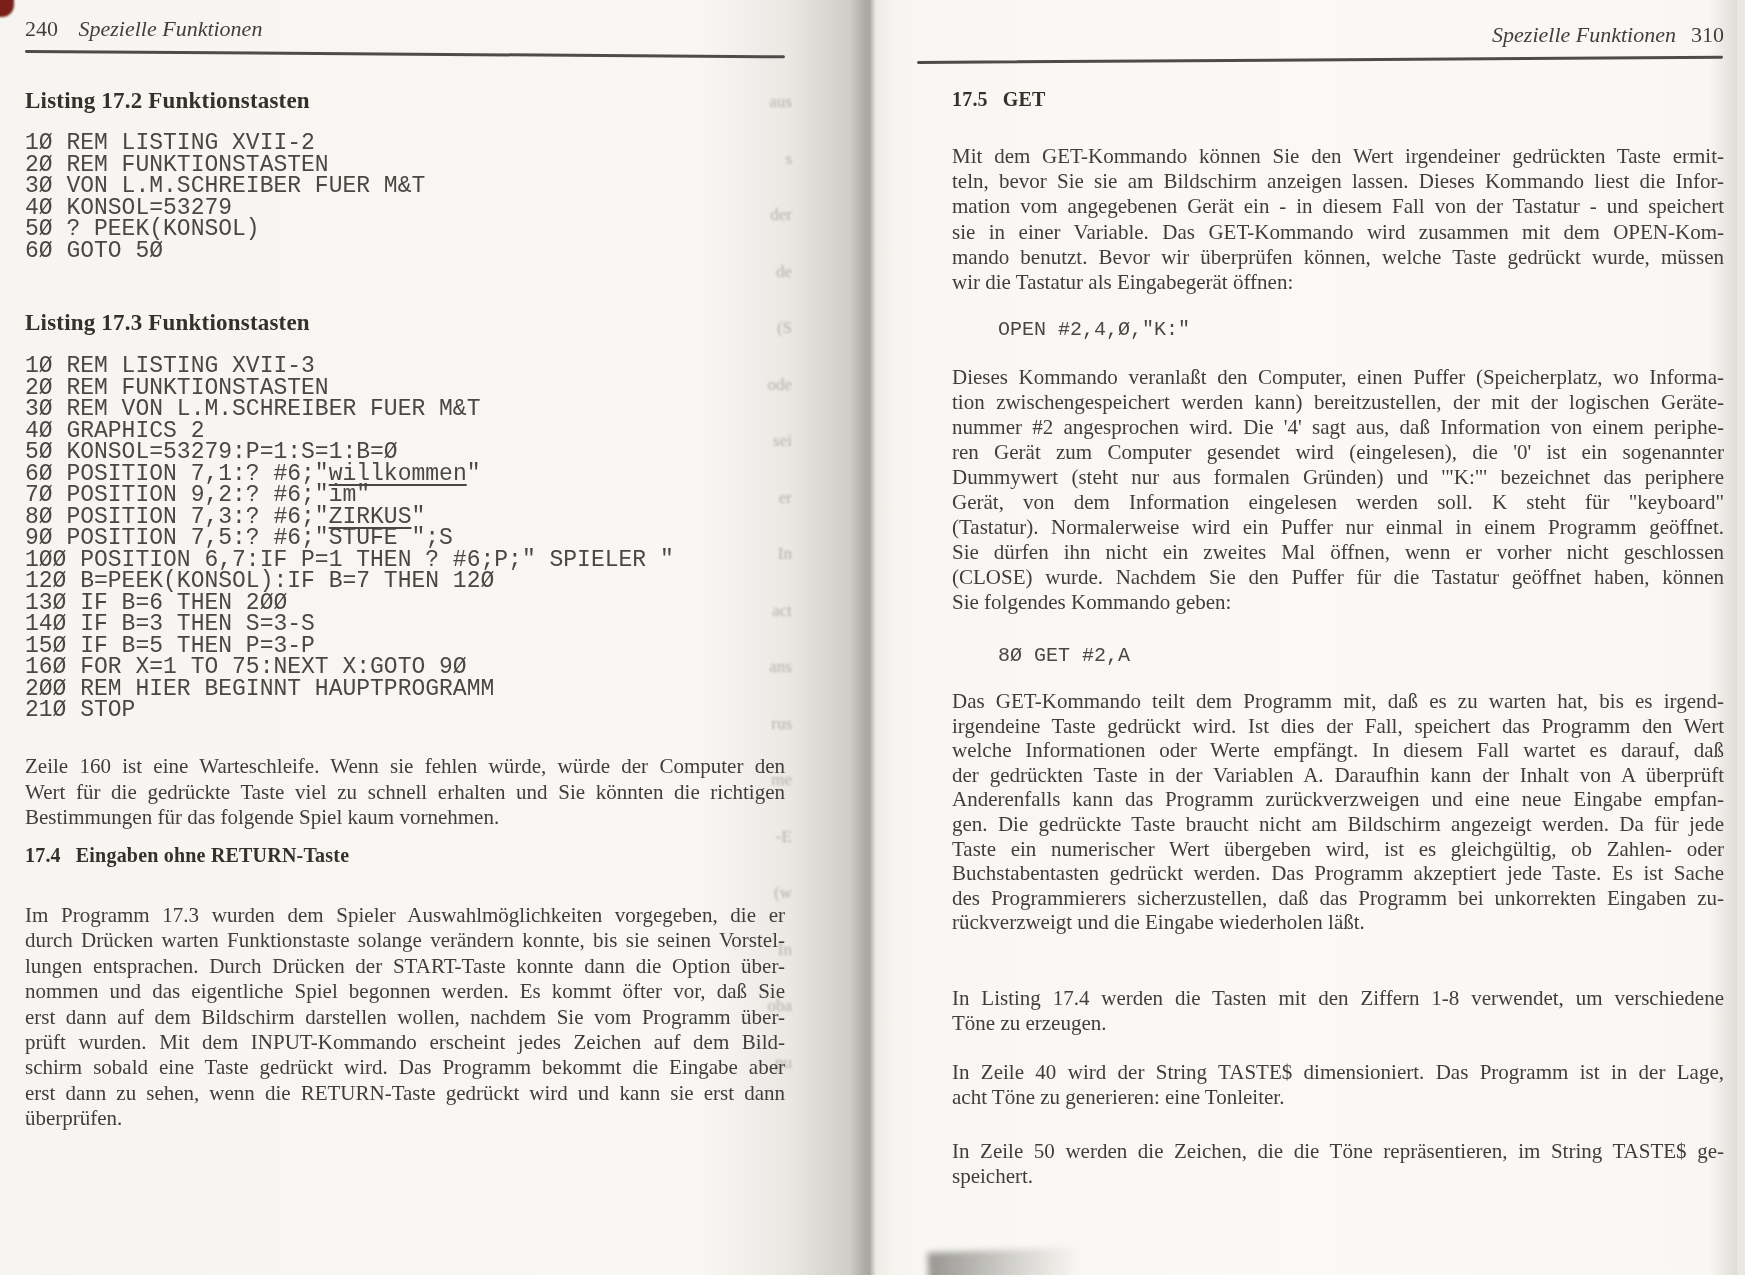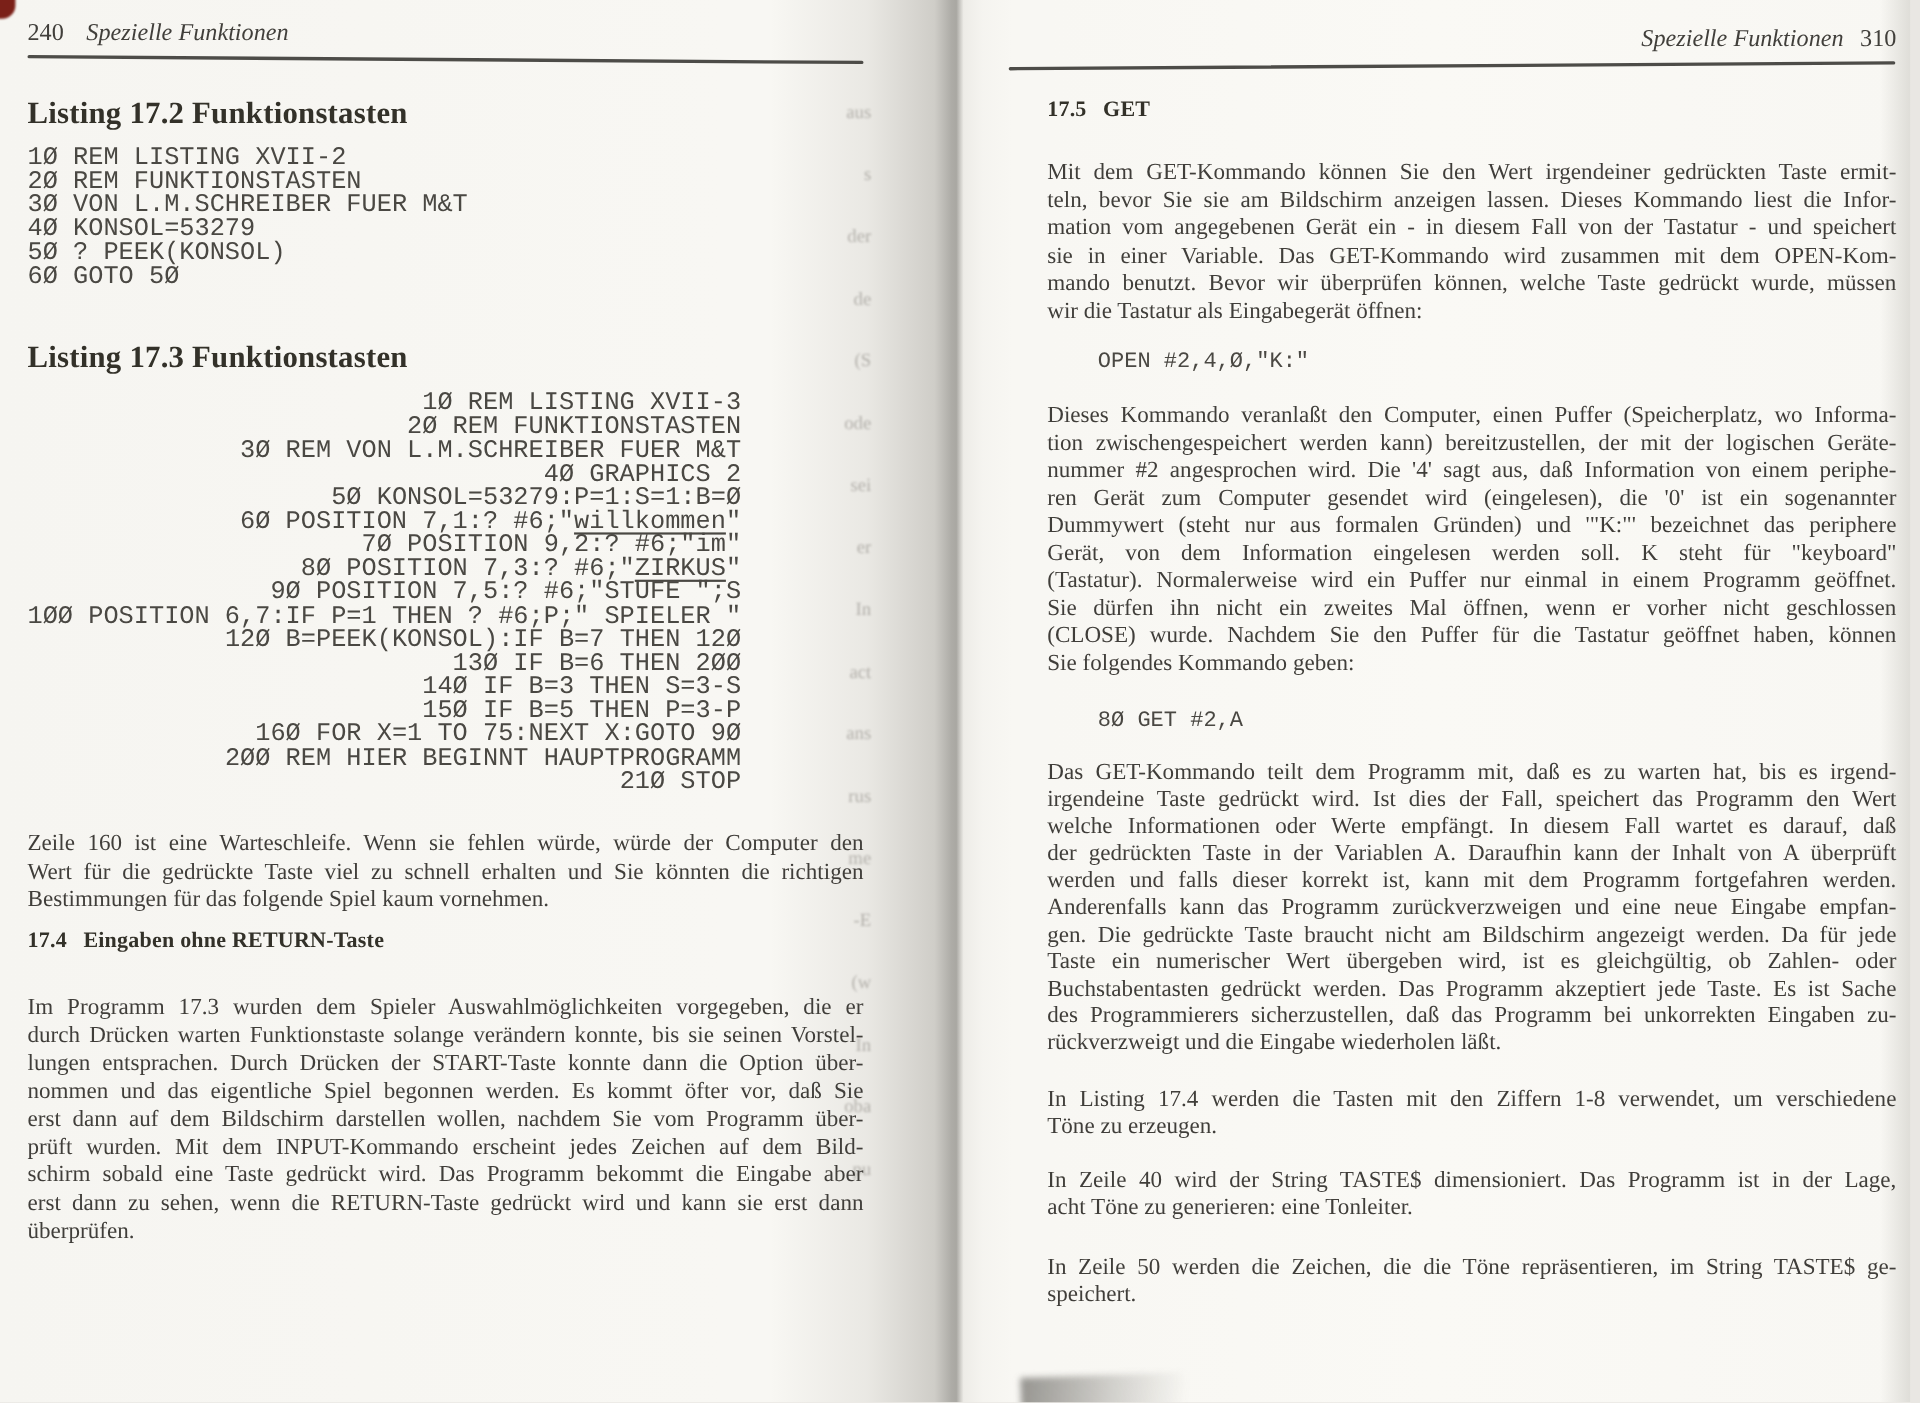--- a/index.html
+++ b/index.html
@@ -51,28 +51,28 @@
   .running-head{position:absolute;left:0;width:100%;font-size:22px;color:#413f3b;}
   .rh-left{top:16px;text-align:left;}
   .rh-right{top:22px;text-align:right;}
   .rh-left .rtitle{font-style:italic;margin-left:15px;}
   .rh-right .rtitle{font-style:italic;margin-right:15px;}
 
   .rule{position:absolute;height:2.6px;background:#4d4c48;border-radius:2px;}
   .rule-left{top:50px;left:0;width:760px;transform:rotate(0.4deg);transform-origin:left center;}
   .rule-right{top:61px;left:-35px;width:806px;transform:rotate(-0.38deg);transform-origin:left center;}
 
-  .caption{position:absolute;left:0;font-weight:bold;font-size:28px;color:#333129;letter-spacing:0.2px;}
+  .caption{position:absolute;left:0;font-weight:bold;font-size:23px;color:#333129;letter-spacing:0.2px;}
   .cap1{top:88px;}
   .cap2{top:310px;}
 
   .code{position:absolute;left:0;font-family:"Liberation Mono", monospace;
         font-size:23px;line-height:21.5px;color:#4a4843;white-space:pre;}
   .code-17-2{top:133px;}
-  .code-17-3{top:356px;text-align:right;}
+  .code-17-3{top:356px;}
   .ucode{text-decoration:underline;text-underline-offset:4px;text-decoration-thickness:1.5px;}
 
   .code-inline{position:absolute;left:0;font-family:"Liberation Mono", monospace;
         font-size:20px;color:#4a4843;white-space:pre;padding-left:46px;}
   .c-open{top:318px;}
   .c-get{top:644px;}
 
   .para{position:absolute;left:0;width:100%;font-size:21px;color:#403e3a;}
   .pline{text-align:justify;text-align-last:justify;}
   .pline.last{text-align-last:left;}
@@ -189,21 +189,20 @@
         <div class="pline last">Sie folgendes Kommando geben:</div>
       </div>
 
     <div class="code-inline c-get">8Ø GET #2,A</div>
 
     <div class="para p-get-detail">
         <div class="pline">Das GET-Kommando teilt dem Programm mit, daß es zu warten hat, bis es irgend-</div>
         <div class="pline">irgendeine Taste gedrückt wird. Ist dies der Fall, speichert das Programm den Wert</div>
         <div class="pline">welche Informationen oder Werte empfängt. In diesem Fall wartet es darauf, daß</div>
         <div class="pline">der gedrückten Taste in der Variablen A. Daraufhin kann der Inhalt von A überprüft</div>
-        <div class="pline">werden und falls dieser korrekt ist, kann mit dem Programm fortgefahren werden.</div>
         <div class="pline">Anderenfalls kann das Programm zurückverzweigen und eine neue Eingabe empfan-</div>
         <div class="pline">gen. Die gedrückte Taste braucht nicht am Bildschirm angezeigt werden. Da für jede</div>
         <div class="pline">Taste ein numerischer Wert übergeben wird, ist es gleichgültig, ob Zahlen- oder</div>
         <div class="pline">Buchstabentasten gedrückt werden. Das Programm akzeptiert jede Taste. Es ist Sache</div>
         <div class="pline">des Programmierers sicherzustellen, daß das Programm bei unkorrekten Eingaben zu-</div>
         <div class="pline last">rückverzweigt und die Eingabe wiederholen läßt.</div>
       </div>
 
     <div class="para p-l174">
         <div class="pline">In Listing 17.4 werden die Tasten mit den Ziffern 1-8 verwendet, um verschiedene</div>

